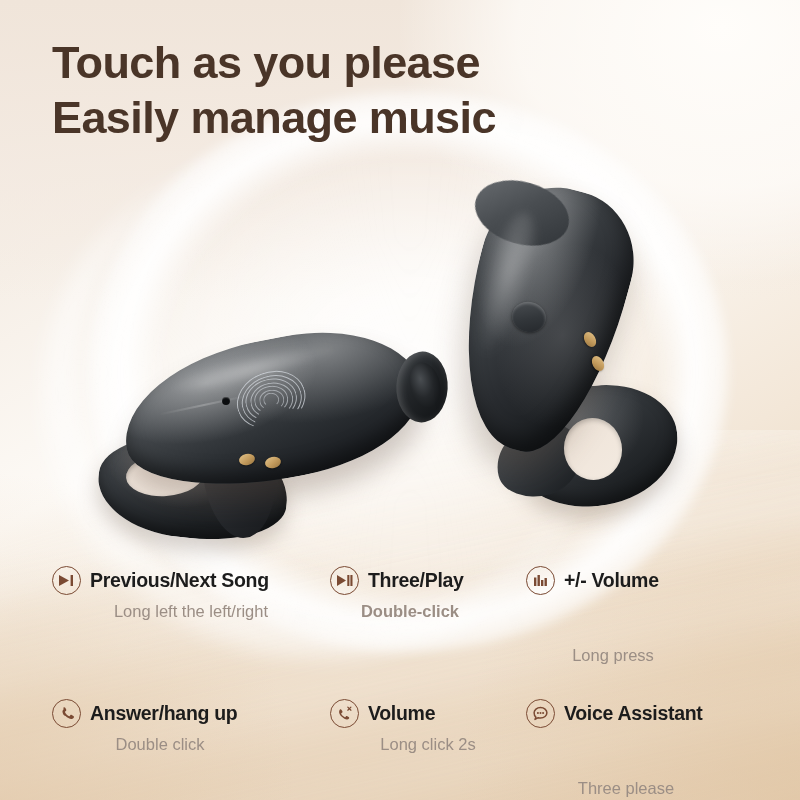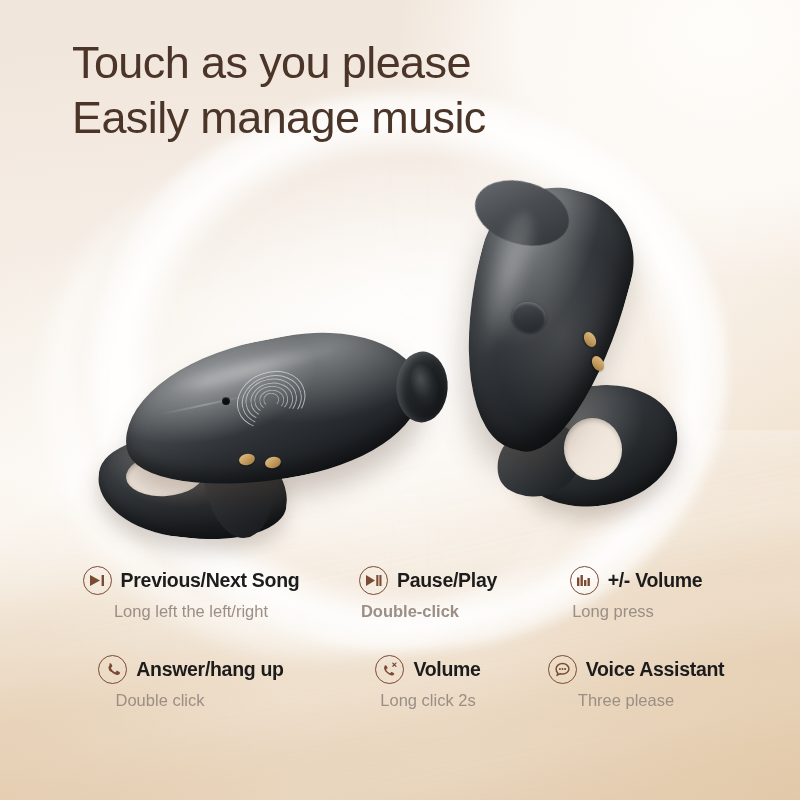--- a/index.html
+++ b/index.html
@@ -61,23 +61,23 @@
     position:absolute;left:0;bottom:0;width:300px;height:330px;
     background:radial-gradient(ellipse at 0% 100%,rgba(226,201,170,.62) 0%,rgba(226,201,170,0) 70%);
   }
   .right-shade{
     position:absolute;right:0;bottom:0;width:340px;height:360px;
     background:radial-gradient(ellipse at 100% 100%,rgba(224,196,161,.55) 0%,rgba(224,196,161,0) 72%);
   }
 
   
   .headline{
-    position:absolute;left:72px;top:36px;width:680px;
+    position:absolute;left:52px;top:36px;width:680px;
     color:#4a3528;
-    font-size:45px;line-height:1.22;font-weight:normal;
+    font-size:45px;line-height:1.22;font-weight:bold;
     letter-spacing:-.6px;
   }
   .headline .l2{display:block;}
 
   
   .product{position:absolute;}
 
   
   #bud-left{left:96px;top:322px;width:350px;height:240px;}
   .lb-body{
@@ -214,24 +214,24 @@
     border-radius:50%;transform:rotate(16deg);
     background:radial-gradient(ellipse at 50% 40%,rgba(255,255,255,.30) 0%,rgba(255,255,255,0) 70%);
     filter:blur(4px);
   }
 
   
   .features{
     position:absolute;left:52px;top:566px;width:700px;
   }
   .frow{display:flex;margin-bottom:34px;}
-  .fcell{display:flex;flex-direction:column;align-items:center;}
+  .fcell{display:flex;flex-direction:column;}
   .fcell.c0{width:278px;}
   .fcell.c1{width:196px;}
-  .fcell.c2{width:220px;}
+  .fcell.c2{width:220px;gap:44px;}
   .fhead{display:flex;align-items:center;gap:9px;}
   .ficon{
     width:27px;height:27px;flex:0 0 27px;border-radius:50%;
     border:1.7px solid #7a4a33;
     display:flex;align-items:center;justify-content:center;
     position:relative;
   }
   .ficon svg{display:block;}
   .ftitle{
     font-size:19.5px;color:#1c1c1c;font-weight:bold;letter-spacing:-.3px;white-space:nowrap;
@@ -330,21 +330,21 @@
 
       <div class="fcell c1">
         <div class="fhead">
           <span class="ficon">
             <svg width="17" height="13" viewBox="0 0 17 13">
               <polygon points="1,1 10,6.5 1,12" fill="#7a4a33"></polygon>
               <rect x="11.3" y="1" width="2.1" height="11" fill="#7a4a33"></rect>
               <rect x="14.4" y="1" width="2.1" height="11" fill="#7a4a33"></rect>
             </svg>
           </span>
-          <span class="ftitle">Pause/Play</span>
+          <span class="ftitle">Three/Play</span>
         </div>
         <div class="fsub">Double-click</div>
       </div>
 
       <div class="fcell c2">
         <div class="fhead">
           <span class="ficon">
             <svg width="16" height="13" viewBox="0 0 16 13">
               <rect x="1" y="3.5" width="2.4" height="8.5" fill="#7a4a33"></rect>
               <rect x="4.5" y="1" width="2.4" height="11" fill="#7a4a33"></rect>

